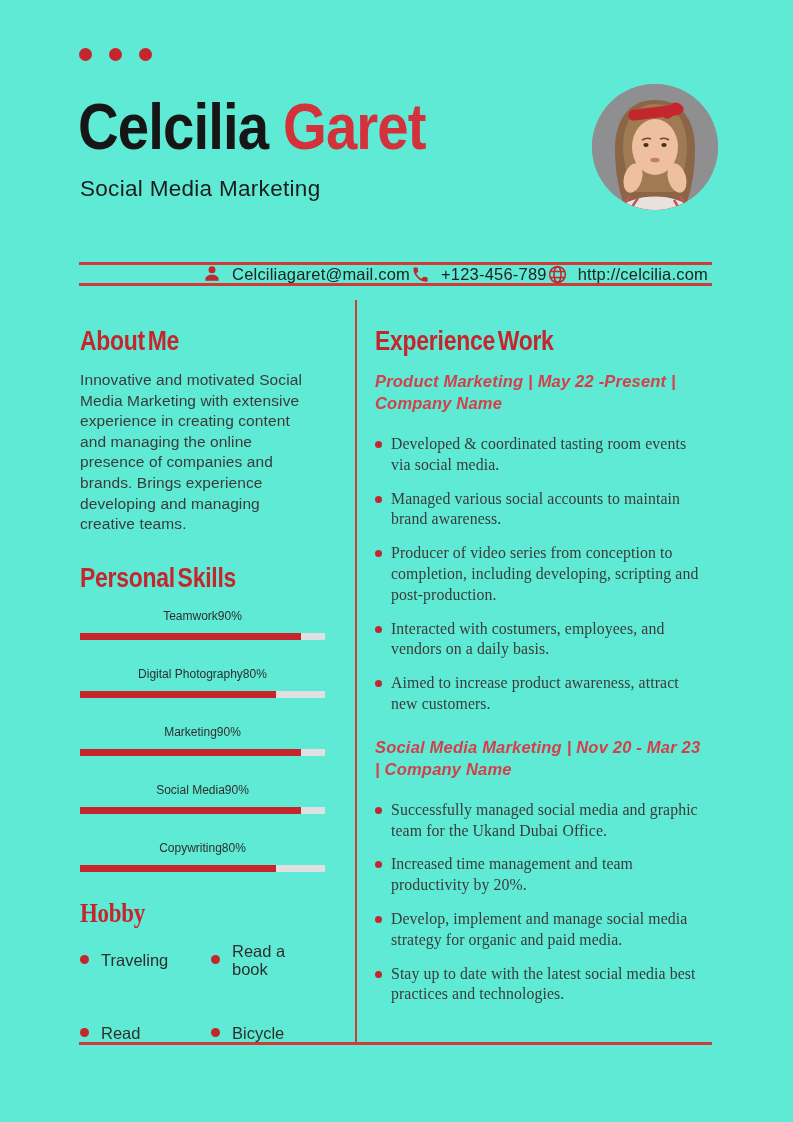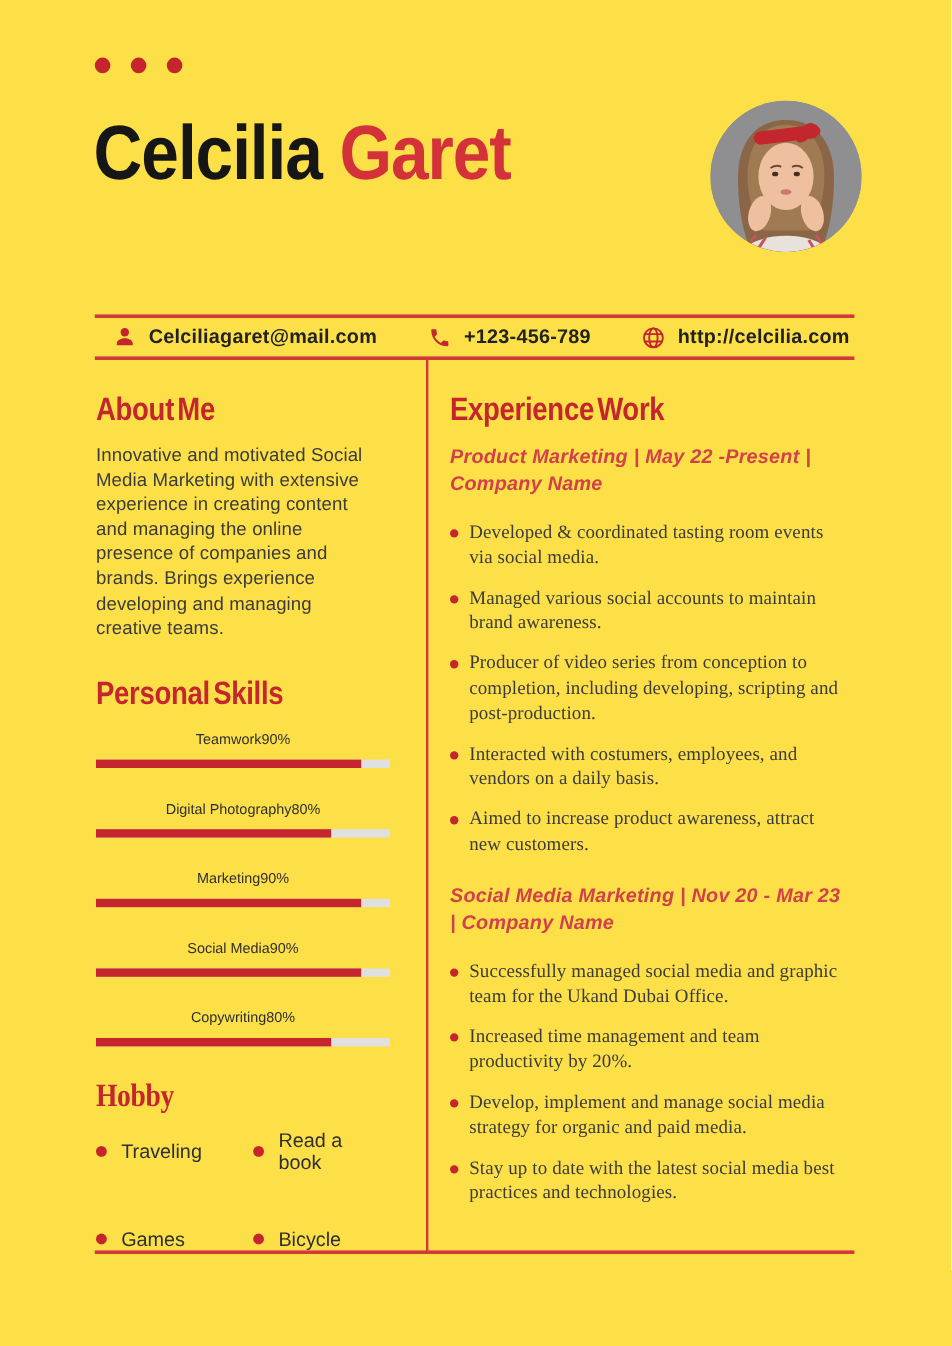--- a/index.html
+++ b/index.html
@@ -1,19 +1,19 @@
 <!DOCTYPE html>
 <html><head>
 <meta charset="utf-8">
 <style>
   html,body{margin:0;padding:0;background:#ffffff;}
   .page{
     position:relative;
     width:793px;height:1122px;
-    background:#fde047;
+    background:#5eead4;
     font-family:"Liberation Sans",sans-serif;
     overflow:hidden;
     --accent-red:#c5262d;
     --bright-red:#d3323a;
     --line-red:#d23a3a;
     --job-red:#d2414b;
     --text-dark:#3b3b3b;
     --text-black:#161616;
     --track-gray:#e0e0e0;
     --photo-bg:#8f8f92;
@@ -28,22 +28,22 @@
   .n-black{color:var(--text-black);}
   .n-red{color:var(--bright-red);}
   .subtitle{position:absolute;left:80px;top:176px;font-size:22.5px;color:#1c1c1c;letter-spacing:.3px;}
   
   .photo{position:absolute;left:592px;top:84px;width:126px;height:126px;border-radius:50%;
          overflow:hidden;background:var(--photo-bg);}
   .photo svg{display:block;width:100%;height:100%;}
   
   .contact{position:absolute;left:79px;top:262px;width:633px;box-sizing:border-box;
            border-top:3px solid var(--line-red);border-bottom:3px solid var(--line-red);
-           height:38px;display:flex;align-items:center;justify-content:space-between;
-           padding:0 4px 0 14px;font-weight:bold;}
+           height:24px;display:flex;align-items:center;justify-content:flex-end;
+           padding:0 4px 0 14px;}
   .c-item{display:flex;align-items:center;gap:10px;font-size:16.5px;color:#222222;letter-spacing:.2px;}
   .c-icon{display:inline-flex;width:21px;height:21px;align-items:center;justify-content:center;flex:none;}
   .c-icon svg{display:block;}
   
   .vdivider{position:absolute;left:355px;top:300px;width:2px;height:743px;background:var(--line-red);}
   .bottom-line{position:absolute;left:79px;top:1042px;width:633px;height:3px;background:var(--line-red);}
   
   .col-left{position:absolute;left:80px;top:326px;width:245px;}
   .col-right{position:absolute;left:375px;top:326px;width:326px;}
   .sec{margin:0 0 14px 0;font-size:27px;line-height:30px;font-weight:800;color:var(--accent-red);white-space:nowrap;}
@@ -78,20 +78,21 @@
 
   <div class="dots">
     <span class="dot"></span>
     <span class="dot"></span>
     <span class="dot"></span>
   </div>
 
   <h1 class="name"><span class="cond"><span class="n-black">Celcilia</span>
       <span class="n-red">Garet</span></span></h1>
 
+  <div class="subtitle">Social Media Marketing</div>
 
   <div class="photo">
     <svg viewBox="0 0 126 126">
       <rect width="126" height="126" fill="#8f8f92"></rect>
       <path d="M63 16 C34 16 23 40 23 64 C23 94 29 114 34 126 L92 126 C97 114 103 94 103 64 C103 40 92 16 63 16 Z" fill="#8a6647"></path>
       <path d="M63 20 C40 20 31 42 31 62 C31 84 38 100 44 108 L82 108 C88 100 95 84 95 62 C95 42 86 20 63 20 Z" fill="#a07a52"></path>
       <ellipse cx="63" cy="63" rx="23" ry="28" fill="#eec09f"></ellipse>
       <rect x="36" y="23" width="54" height="11" rx="5.5" transform="rotate(-7 63 28)" fill="#c4262e"></rect>
       <ellipse cx="85" cy="24" rx="7" ry="5" transform="rotate(25 85 24)" fill="#c4262e"></ellipse>
       <ellipse cx="77" cy="30" rx="6" ry="4" transform="rotate(-35 77 30)" fill="#c4262e"></ellipse>
@@ -198,21 +199,21 @@
         <div class="hobby-item">
     <span class="hdot"></span>
     <span>Traveling</span>
   </div>
         <div class="hobby-item">
     <span class="hdot"></span>
     <span>Read a book</span>
   </div>
         <div class="hobby-item">
     <span class="hdot"></span>
-    <span>Games</span>
+    <span>Read</span>
   </div>
         <div class="hobby-item">
     <span class="hdot"></span>
     <span>Bicycle</span>
   </div>
       </div>
   </div>
 
   <div class="col-right">
     <h2 class="sec"><span class="cond">Experience Work</span></h2>

